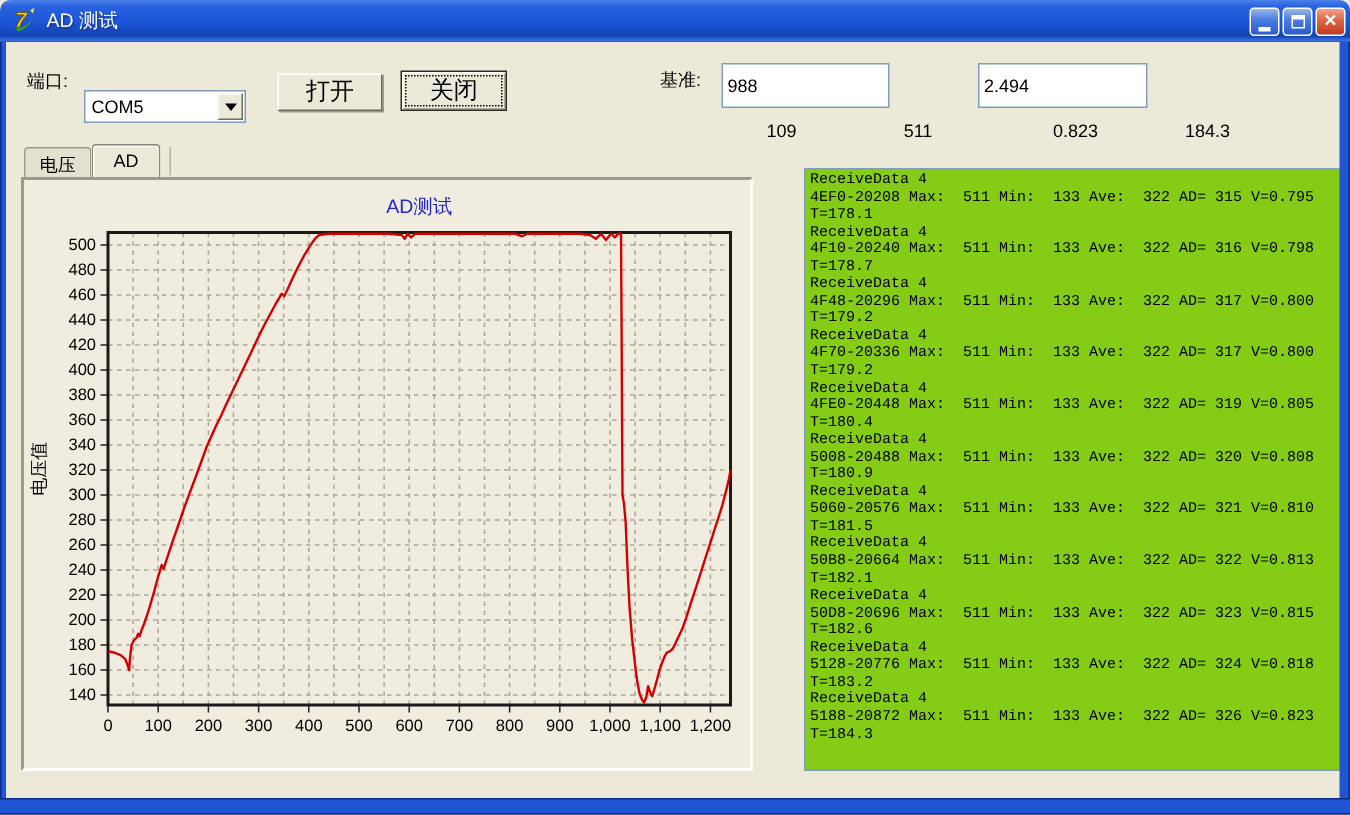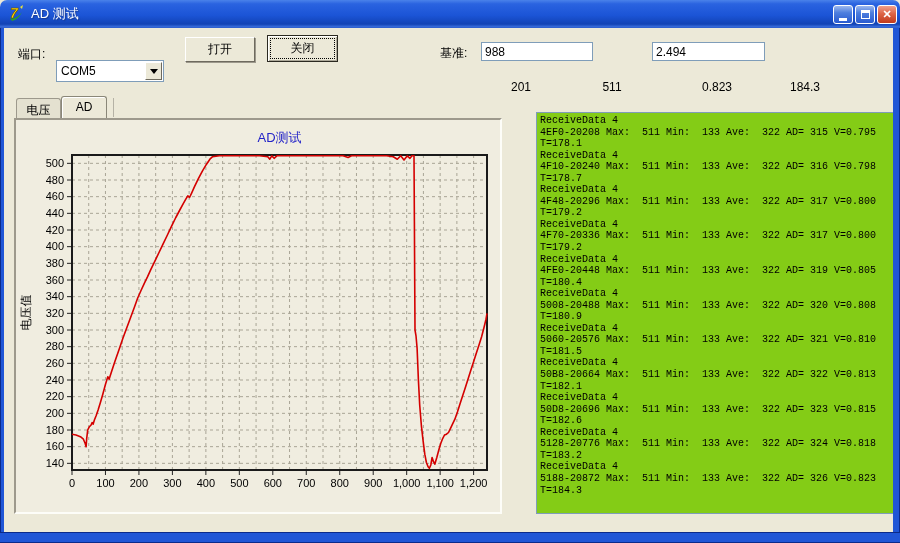--- a/index.html
+++ b/index.html
@@ -30,28 +30,28 @@
   .lbl { position:absolute; font-size:12px; color:#000; }
   .port-label { left:14px; top:18px; }
   .ref-label  { left:436px; top:17px; }
   .combo { position:absolute; left:52px; top:12px; width:108px; height:22px;
     background:#fff; border:1px solid #7f9db9; display:flex; align-items:center;margin-top:20px; }
   .combo-text { flex:1; font-size:12px; padding-left:4px; }
   .combo-btn { width:17px; height:18px; margin-right:1px; background:#ece9d8;
     border:1px solid; border-color:#fff #6e6a5e #6e6a5e #fff;
     display:flex; align-items:center; justify-content:center; }
   .combo-arrow { width:0; height:0; border-left:4px solid transparent; border-right:4px solid transparent; border-top:5px solid #000; }
-  .btn { position:absolute; height:25px; width:70px; background:#ece9d8; font-size:12px;
+  .btn { position:absolute; height:25px; width:70px; background:#ece9d8; font-size:16px;
     font-family:"Liberation Sans", sans-serif; cursor:default; 
-    border:1px solid; border-color:#fff #6e6a5e #6e6a5e #fff; box-shadow:1px 1px 0 #9d998c; }
+    border:1px solid; border-color:#fff #6e6a5e #6e6a5e #fff; box-shadow:1px 1px 0 #9d998c;margin-top:12px; }
   .open-btn  { left:181px; top:9px; }
   .close-cmd-btn { left:263px; top:7px; height:27px; width:71px; border:1px solid #2b2920;
     box-shadow:inset 1px 1px 0 #fff, inset -1px -1px 0 #aca899;
     outline:1px dotted #000; outline-offset:-4px; }
-  .tb-input { position:absolute; height:19px; background:#fff; border:1px solid #7f9db9;
+  .tb-input { position:absolute; height:30px; background:#fff; border:1px solid #7f9db9;
     font-size:12px; font-family:"Liberation Sans", sans-serif; padding:2px 3px; }
   .ref-input1 { left:477px; top:14px; width:112px; }
   .ref-input2 { left:612px; top:14px; width:113px;margin-left:36px; }
 
   
   .stat { position:absolute; top:52px; font-size:12px; color:#000; text-align:center; }
   .stat-0 { left:499px; width:36px; }
   .stat-1 { left:590px; width:36px; }
   .stat-2 { left:691px; width:44px; }
   .stat-3 { left:778px; width:46px; }
@@ -123,21 +123,21 @@
       </span>
     </div>
 
     <button class="btn open-btn">打开</button>
     <button class="btn close-cmd-btn">关闭</button>
 
     <span class="lbl ref-label">基准:</span>
     <input class="tb-input ref-input1" value="988" style="">
     <input class="tb-input ref-input2" value="2.494" style="">
 
-    <span class="stat stat-0">201</span>
+    <span class="stat stat-0">109</span>
     <span class="stat stat-1">511</span>
     <span class="stat stat-2">0.823</span>
     <span class="stat stat-3">184.3</span>
 
     <div class="tab tab-1">电压</div>
     <div class="tab tab-2">AD</div>
     <div class="tab-divider"></div>
 
     <div class="chart-panel">
       <svg id="chart-svg" class="chart-svg" width="484" height="392">

